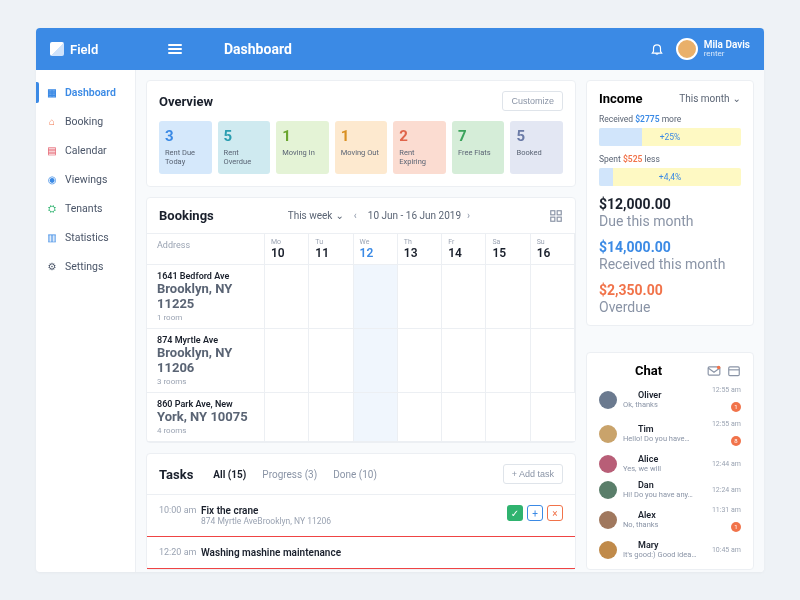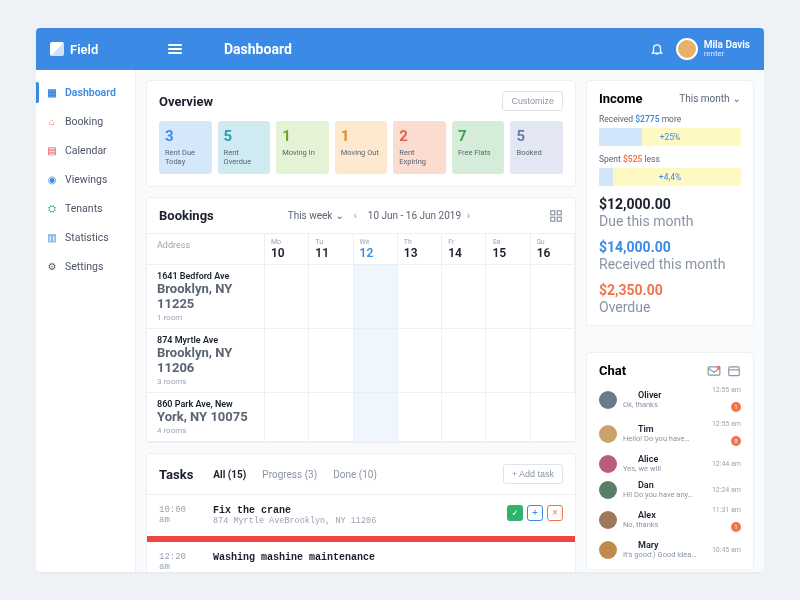--- a/index.html
+++ b/index.html
@@ -56,21 +56,21 @@
 .cal-body-col.today { background:#f0f6fd; }
 .addr-cell { padding:6px 10px; }
 .addr-line1 { font-size:9px; color:#1a202c; font-weight:600; }
 .addr-line2 { font-size:13px; color:#5a6474;font-weight:bold; }
 .addr-meta { font-size:8px; color:#9aa3b2; margin-top:2px; }
 
 .tasks .tabs { display:flex; align-items:center; gap:16px; padding: 10px 12px; border-bottom:1px solid #eceff3; }
 .tab { font-size:10px; color:#8a94a6; cursor:pointer; }
 .tab.active { color:#1a202c; font-weight:700; }
 .tasks .tabs .card-title { margin-right:4px; }
-.task-row { display:flex; gap:12px; padding:10px 12px; border-bottom:6px solid #ef4444;font-family:Liberation Mono, monospace; }
+.task-row { display:flex; padding:10px 12px; border-bottom:1px solid #ef4444; }
 .task-time { width:42px; font-size:9px; color:#9aa3b2; }
 .task-main { flex:1; }
 .task-title { font-size:10px; font-weight:600; color:#1a202c; }
 .task-sub { font-size:8.5px; color:#9aa3b2; }
 .task-actions { display:flex; gap:4px; }
 .sq { width:16px; height:16px; border-radius:3px; display:flex; align-items:center; justify-content:center; font-size:10px; cursor:pointer; }
 .sq.g { background:#2fb36f; color:#fff; }
 .sq.b { border:1px solid #3b8ae5; color:#3b8ae5; }
 .sq.r { border:1px solid #f1734a; color:#f1734a; }
 
@@ -80,21 +80,21 @@
 .metric-lbl { font-size:8.5px; color:#5a6474; margin-top:8px; }
 .metric-lbl .amt { color:#3b8ae5; font-weight:600; }
 .metric-lbl .amt2 { color:#f1734a; font-weight:600; }
 .bar { height:18px; background:#fef9c3; border-radius:2px; position:relative; margin-top:4px; display:flex; align-items:center; justify-content:center; font-size:8.5px; color:#3b8ae5; }
 .bar-fill { position:absolute; left:0; top:0; bottom:0; background:#d1e5fb; border-radius:2px 0 0 2px; }
 .bar span { position:relative; }
 .big-amt { font-size:14px; font-weight:700; margin-top:10px; }
 .big-sub { font-size:14px; color:#8a94a6; margin-top:1px; }
 
 .chat-sec { padding:10px 12px; }
-.chat-hd { display:flex; align-items:center; }
+.chat-hd { display:flex; align-items:center;margin-left:36px; }
 .chat-title { font-weight:700; font-size:13px; flex:1; }
 .chat-ic { width:14px; height:12px; margin-left:6px; position:relative; }
 .chat-list { margin-top:8px; display:flex; flex-direction:column; gap:7px; }
 .chat-item { display:flex; align-items:center; gap:6px; }
 .chat-av { width:18px; height:18px; border-radius:50%; background:#cbd5e0; }
 .chat-body { flex:1; min-width:0; }
 .chat-name { font-size:9px; font-weight:600; color:#1a202c;padding-left:15px; }
 .chat-msg { font-size:7.5px; color:#8a94a6; white-space:nowrap; overflow:hidden; text-overflow:ellipsis; }
 .chat-meta { text-align:right; }
 .chat-time { font-size:7px; color:#9aa3b2; }

